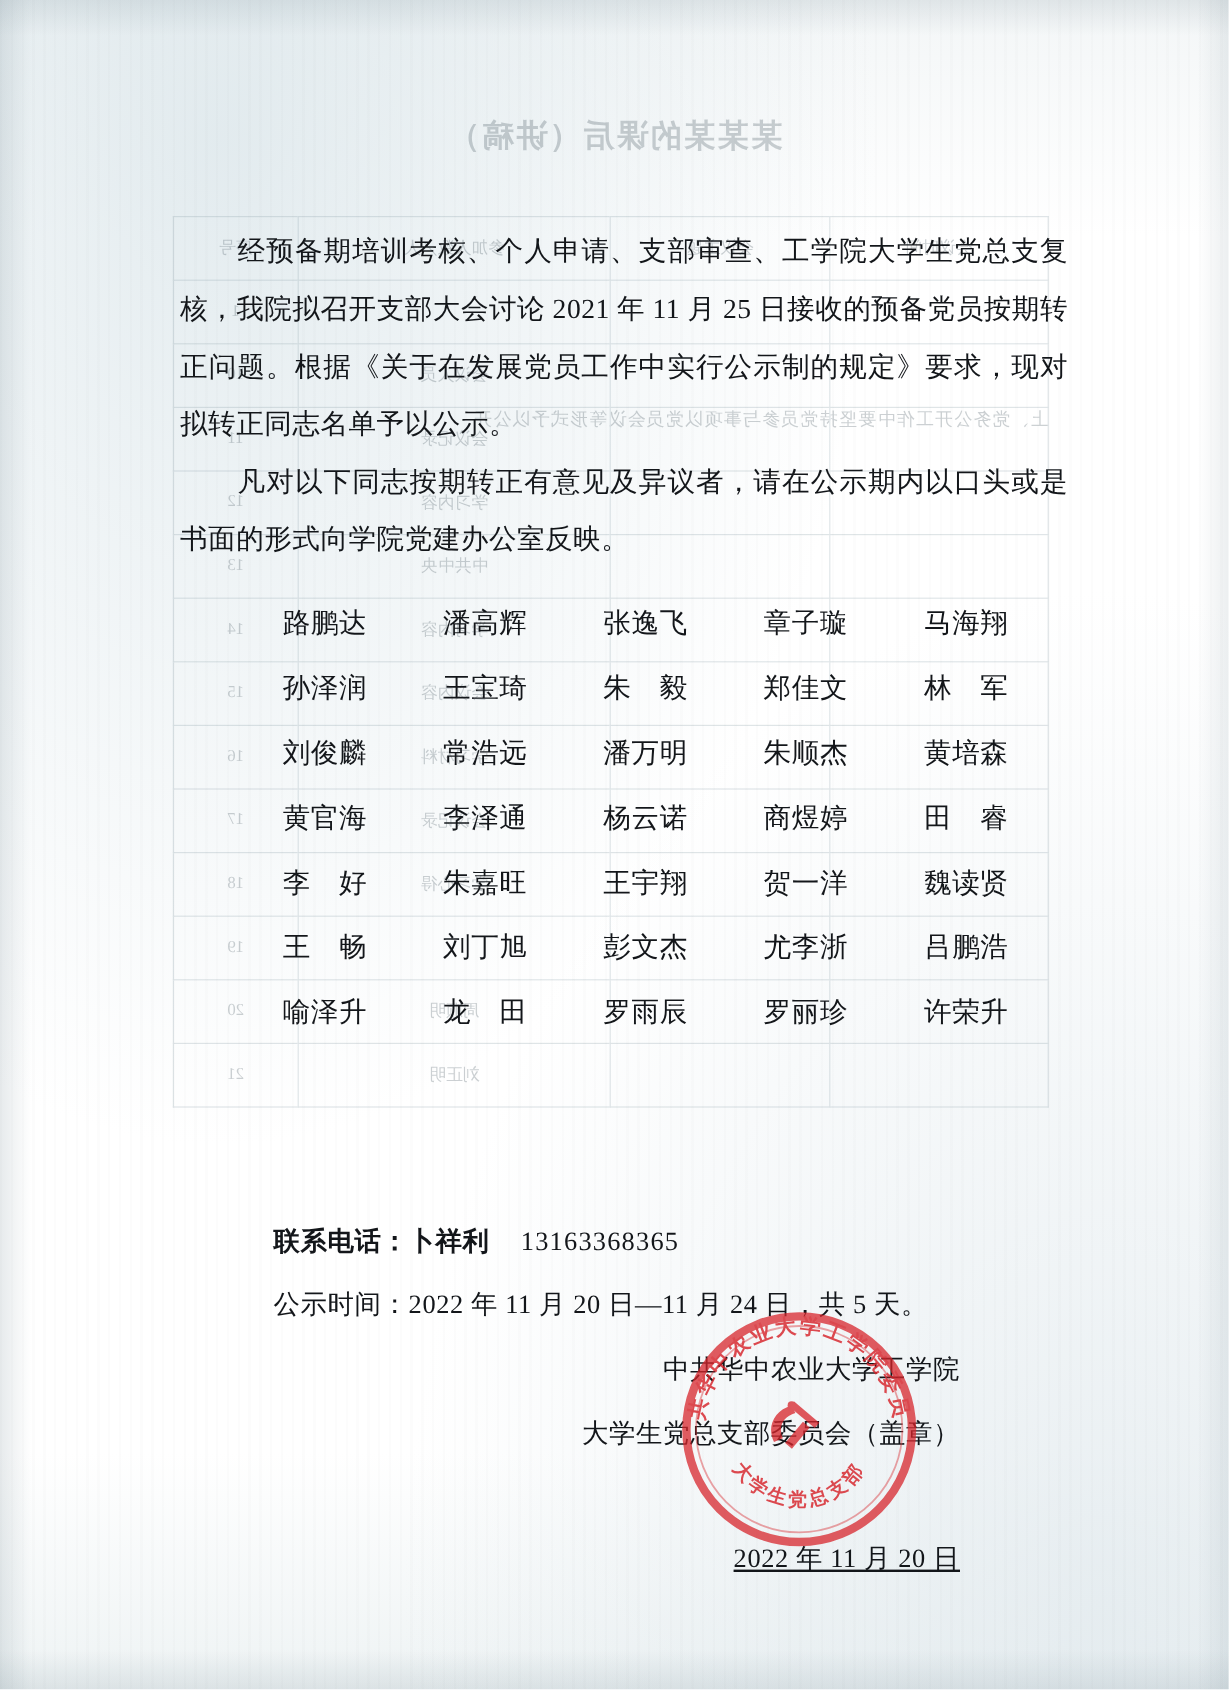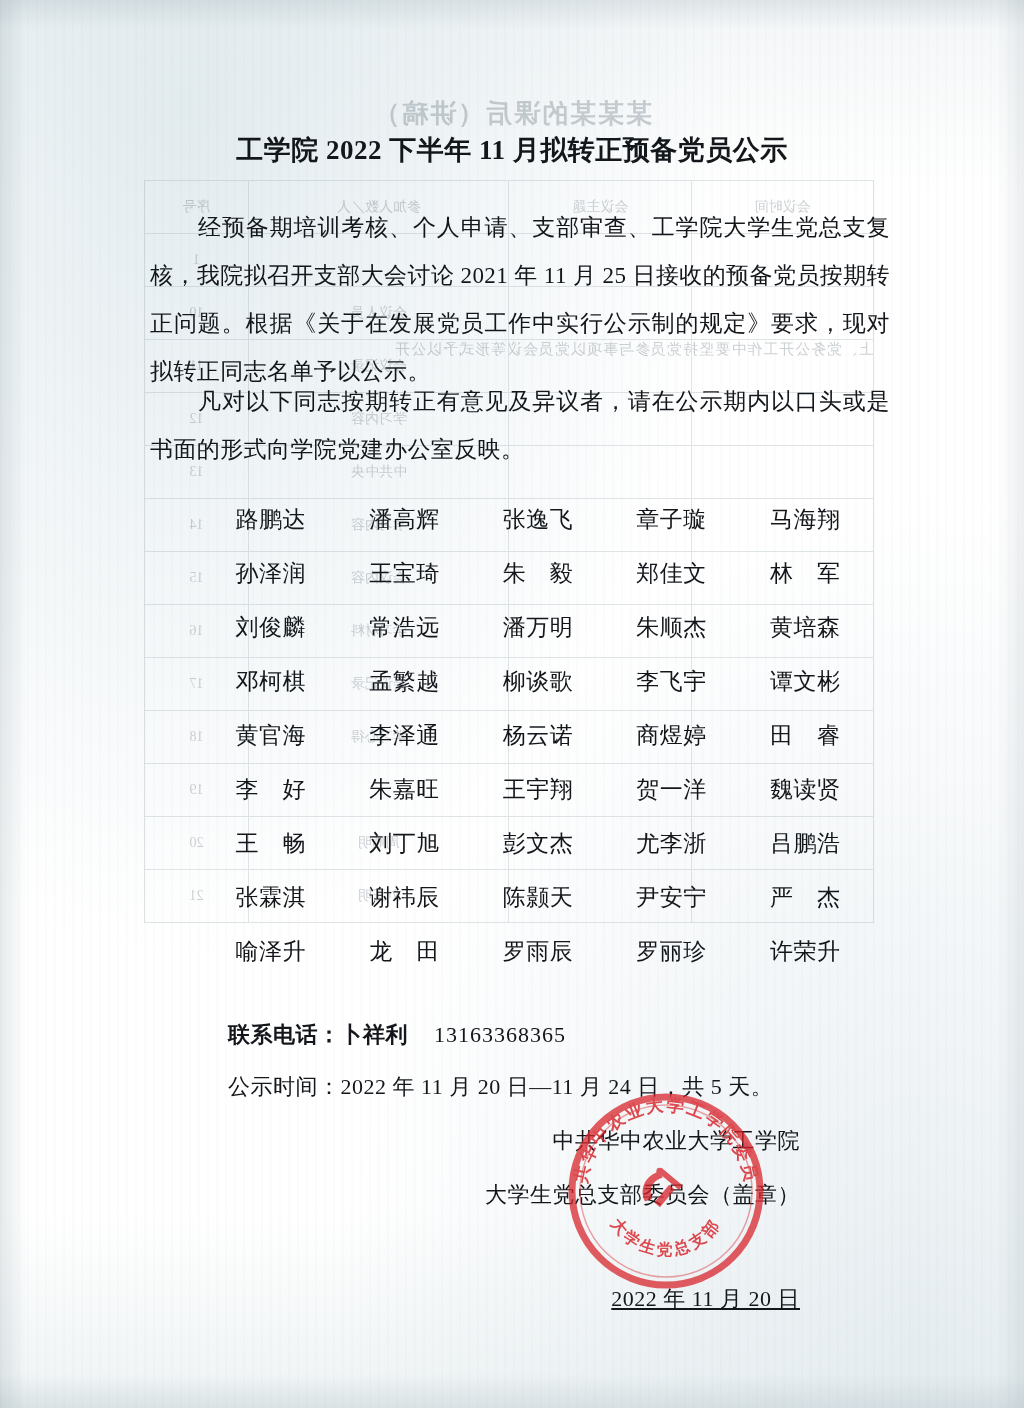--- a/index.html
+++ b/index.html
@@ -99,21 +99,21 @@
     position: absolute;
     left: 150px;
     width: 740px;
     font-size: 23px;
     line-height: 48px;
     text-indent: 48px;
     text-align: justify;
     text-justify: inter-ideograph;
     letter-spacing: 0.4px;
   }
-  #para-1 { top: 204px; }
+  #para-1 { top: 186px; }
   #para-2 { top: 378px; }
 
   
   #name-grid {
     position: absolute;
     left: 204px;
     top: 492px;
     width: 668px;
     border-collapse: collapse;
   }
@@ -273,21 +273,20 @@
             <td>21</td>
           </tr>
     </tbody>
       </table>
   </div>
 
   <div id="scan-bands"></div>
 
   <div id="content">
 
-    <div id="doc-title">工学院 2022 下半年 11 月拟转正预备党员公示</div>
 
     <div class="para" id="para-1">经预备期培训考核、个人申请、支部审查、工学院大学生党总支复核，我院拟召开支部大会讨论 2021 年 11 月 25 日接收的预备党员按期转正问题。根据《关于在发展党员工作中实行公示制的规定》要求，现对拟转正同志名单予以公示。</div>
     <div class="para" id="para-2">凡对以下同志按期转正有意见及异议者，请在公示期内以口头或是书面的形式向学院党建办公室反映。</div>
 
     <table id="name-grid">
       <tbody>
           <tr>
         <td>路鹏达</td>
         <td>潘高辉</td>
         <td>张逸飞</td>
@@ -302,53 +301,39 @@
         <td>林　军</td>
       </tr>
       <tr>
         <td>刘俊麟</td>
         <td>常浩远</td>
         <td>潘万明</td>
         <td>朱顺杰</td>
         <td>黄培森</td>
       </tr>
       <tr>
-        <td>邓柯棋</td>
-        <td>孟繁越</td>
-        <td>柳谈歌</td>
-        <td>李飞宇</td>
-        <td>谭文彬</td>
-      </tr>
-      <tr>
         <td>黄官海</td>
         <td>李泽通</td>
         <td>杨云诺</td>
         <td>商煜婷</td>
         <td>田　睿</td>
       </tr>
       <tr>
         <td>李　好</td>
         <td>朱嘉旺</td>
         <td>王宇翔</td>
         <td>贺一洋</td>
         <td>魏读贤</td>
       </tr>
       <tr>
         <td>王　畅</td>
         <td>刘丁旭</td>
         <td>彭文杰</td>
         <td>尤李浙</td>
         <td>吕鹏浩</td>
-      </tr>
-      <tr>
-        <td>张霖淇</td>
-        <td>谢祎辰</td>
-        <td>陈颢天</td>
-        <td>尹安宁</td>
-        <td>严　杰</td>
       </tr>
       <tr>
         <td>喻泽升</td>
         <td>龙　田</td>
         <td>罗雨辰</td>
         <td>罗丽珍</td>
         <td>许荣升</td>
       </tr>
     </tbody>
       </table>

